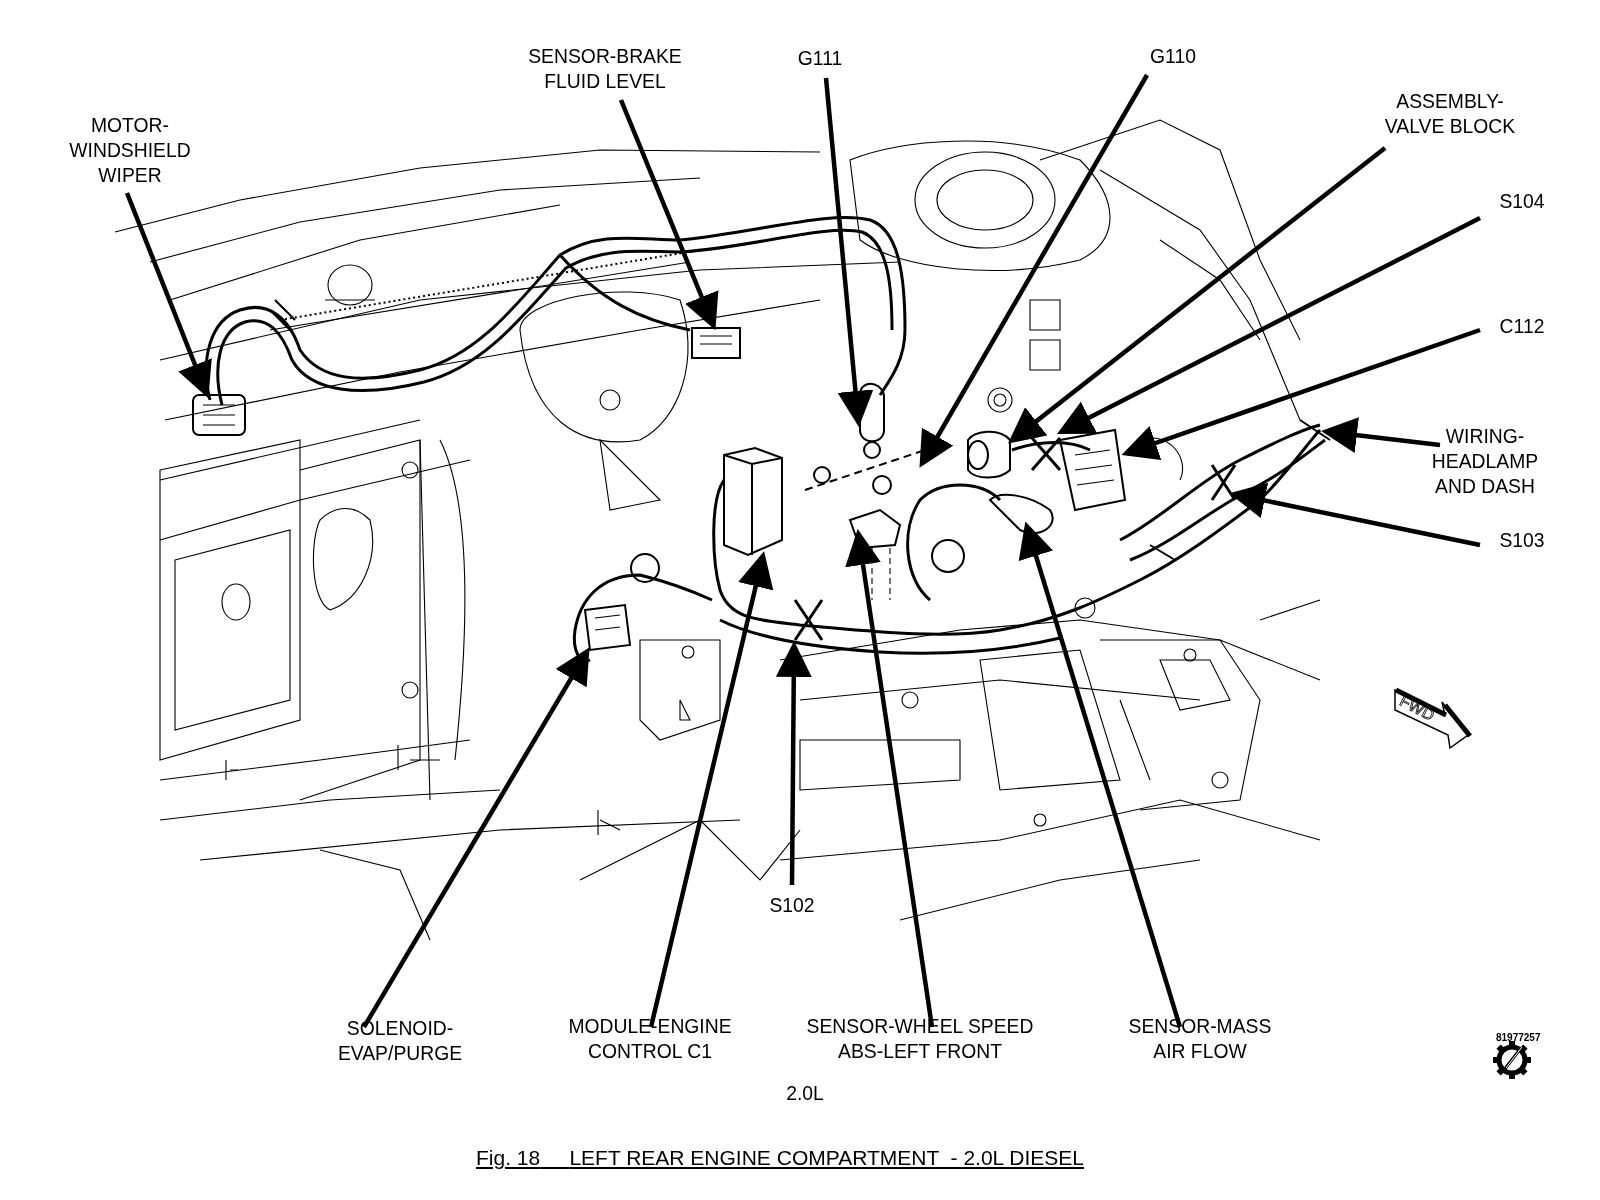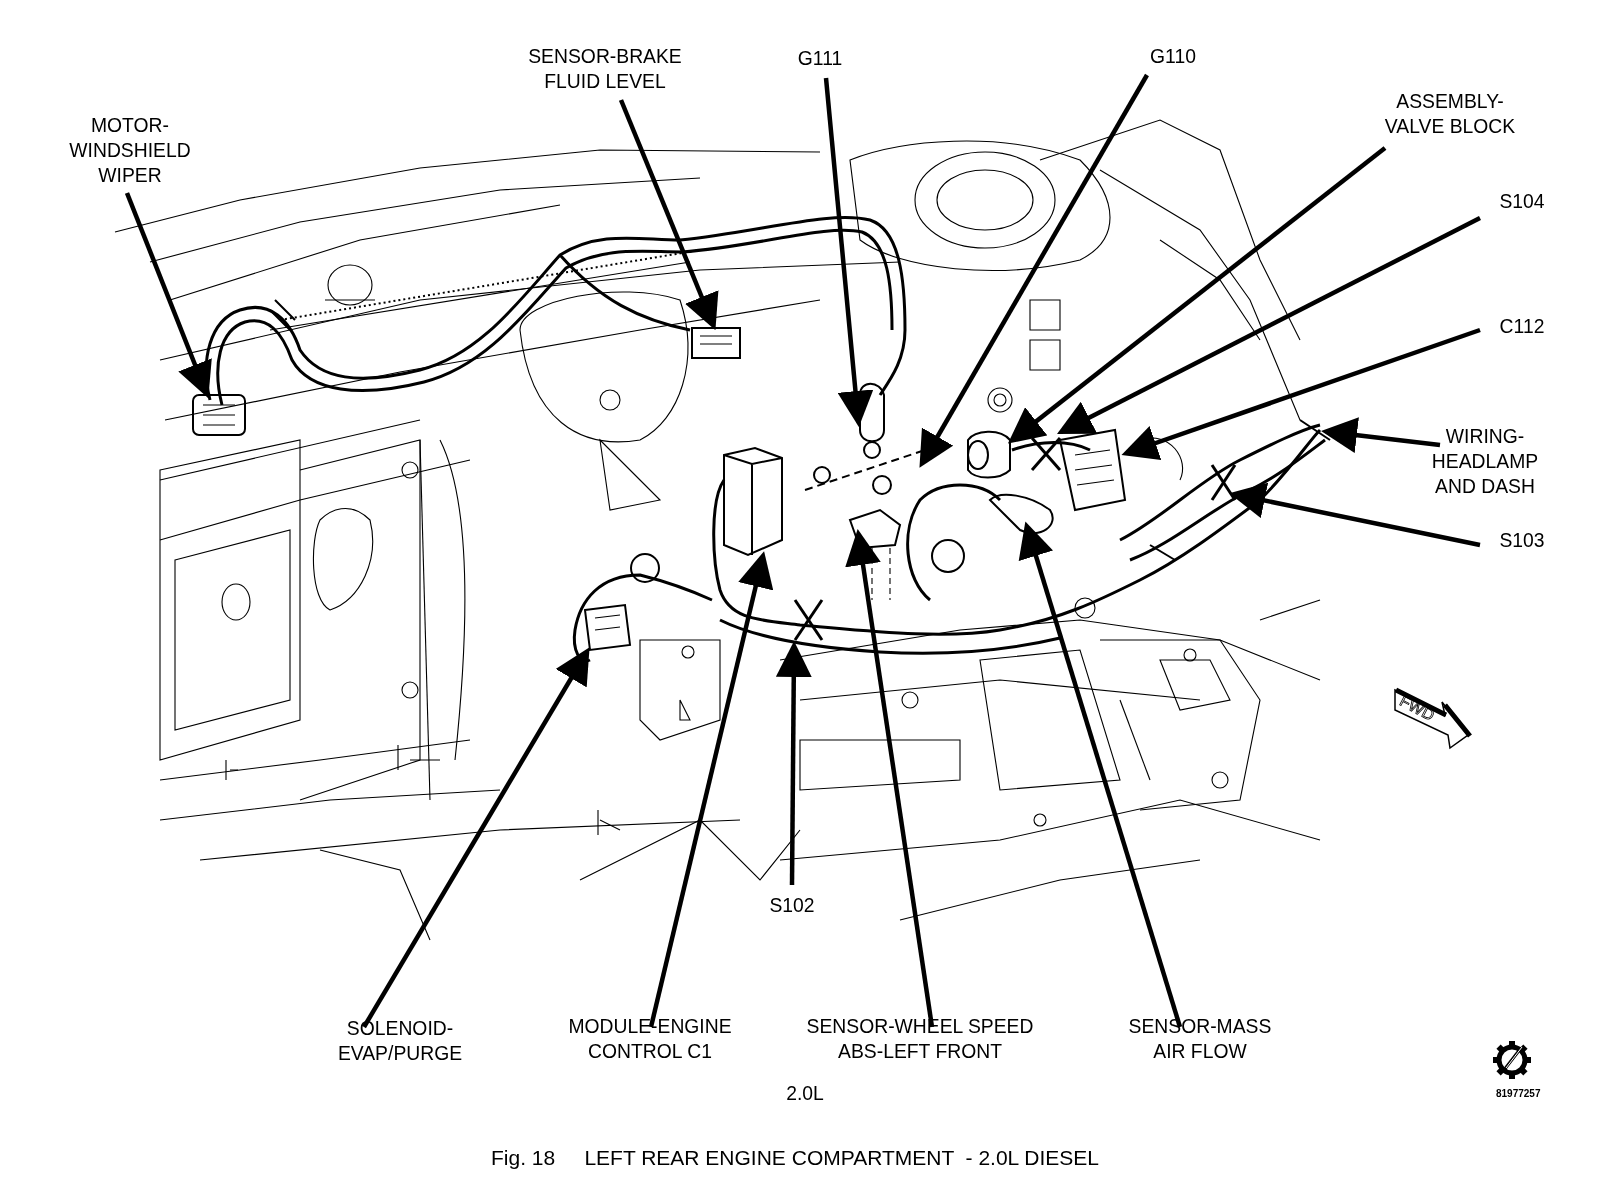--- a/index.html
+++ b/index.html
@@ -248,17 +248,17 @@
 <div class="lbl" style="left:775px; top:1013px; width:290px;">
   <span>SENSOR-WHEEL SPEED</span>
   <span>ABS-LEFT FRONT</span>
 </div>
 <div class="lbl" style="left:1100px; top:1013px; width:200px;">
   <span>SENSOR-MASS</span>
   <span>AIR FLOW</span>
 </div>
 
 <div class="lbl" style="left:760px; top:1080px; width:90px;">2.0L</div>
-<div class="caption" style="left:491px; top:1146px;">
+<div class="caption" style="left:476px; top:1146px;text-decoration:underline;">
   <span>Fig. 18</span>&nbsp;&nbsp;&nbsp;&nbsp;
   <span style="white-space:pre;">LEFT REAR ENGINE COMPARTMENT  - 2.0L DIESEL</span>
 </div>
-<div class="drawid" style="left:1496px; top:1088px;">81977257</div>
+<div class="drawid" style="left:1496px; top:1032px;">81977257</div>
 
 </body></html>

